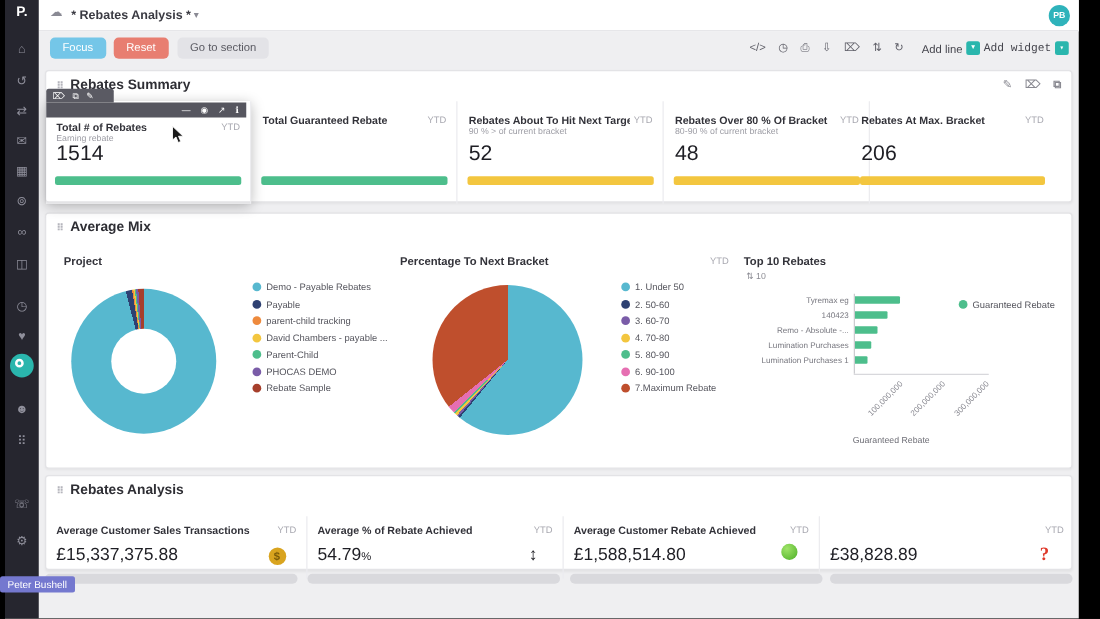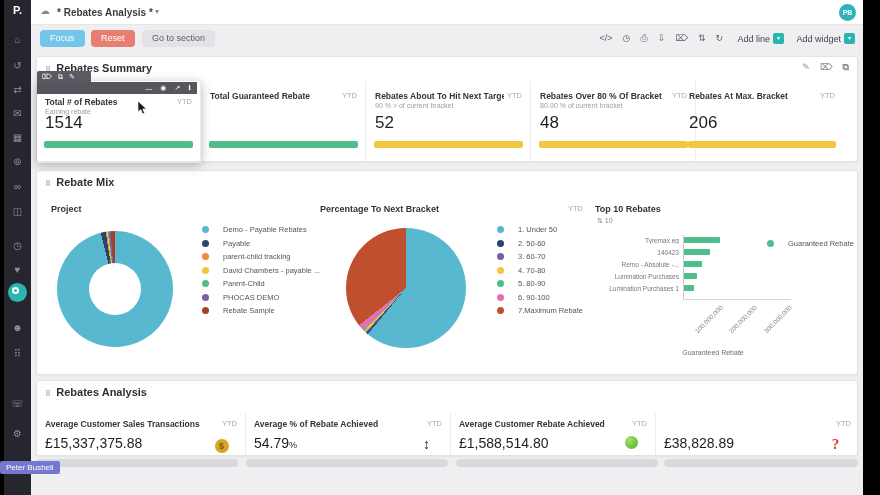--- a/index.html
+++ b/index.html
@@ -26,21 +26,21 @@
   
   .actionbar{position:absolute;left:27px;top:25px;width:832px;height:28px;z-index:3;}
   .btn{position:absolute;top:5px;height:17px;border:none;border-radius:4px;font-size:9px;color:#fff;
        line-height:17px;text-align:center;padding:0 10px;font-family:inherit;cursor:pointer;}
   .btn-focus{left:9px;background:#74c6e8;}
   .btn-reset{left:60px;background:#e87e71;}
   .btn-goto{left:111px;background:#e3e3e7;color:#5a5a62;}
   .tool-icons{position:absolute;right:140px;top:8px;display:flex;gap:10px;font-size:9px;color:#5f5f68;}
   .tool-icons span{cursor:pointer;}
   .add-group{position:absolute;top:8px;font-size:9px;color:#44444c;display:flex;align-items:center;gap:3px;}
-  .ag-line{right:79px;} .ag-widget{right:8px;}
+  .ag-line{right:79px;} .ag-widget{right:8px;font-family:Liberation Mono, monospace;}
   .tag{display:inline-block;width:11px;height:11px;border-radius:2px;background:#2ab6ad;color:#fff;
        font-size:6px;text-align:center;line-height:11px;}
 
   
   .section{position:absolute;left:32px;width:822px;background:#fff;border:1px solid #e3e3e6;border-radius:3px;
            box-shadow:0 1px 2px rgba(0,0,0,.05);}
   .sec-head{position:absolute;left:0;top:0;right:0;height:22px;padding:5px 8px;font-size:11px;font-weight:bold;color:#2e2e34;}
   .drag{font-size:8px;color:#b5b5bc;margin-right:5px;}
   .sec-icons{position:absolute;right:8px;top:5px;display:flex;gap:10px;font-size:9px;color:#8a8a92;}
   #summary{top:56px;height:106px;}
@@ -62,21 +62,21 @@
   .wide-toolbar{position:absolute;left:0;top:1px;width:160px;height:12px;background:#56565f;
                 display:flex;gap:8px;align-items:center;justify-content:flex-end;padding:0 6px;font-size:7px;color:#fff;}
   .kpi-hover .kpi-title{top:16px;} .kpi-hover .kpi-sub{top:27px;} .kpi-hover .kpi-period{top:16px;}
 
   
   .panel-title{position:absolute;top:33px;font-size:9px;font-weight:bold;color:#33333a;}
   .panel-period{position:absolute;top:33px;font-size:7.5px;color:#a8a8b0;}
   .pie{position:absolute;border-radius:50%;}
   .hole{position:absolute;inset:32px;background:#fff;border-radius:50%;}
   .legend{position:absolute;font-size:7.5px;color:#55555d;}
-  .lg-item{display:flex;align-items:center;height:13.5px;gap:14px;cursor:pointer;}
+  .lg-item{display:flex;align-items:center;height:13.5px;gap:4px;cursor:pointer;}
   .lg-dot{width:7px;height:7px;border-radius:50%;flex:none;}
   .cat{position:absolute;width:85px;text-align:right;font-size:6.5px;color:#77777f;white-space:nowrap;overflow:hidden;}
   .track{position:absolute;left:647px;width:104px;height:6px;}
   .hbar{height:6px;border-radius:0 1px 1px 0;}
   .vaxis{position:absolute;left:646px;top:64px;width:1px;height:64px;background:#ccccd0;}
   .haxis{position:absolute;left:646px;top:128px;width:108px;height:1px;background:#d8d8dc;}
   .tick{position:absolute;width:52px;text-align:right;font-size:6.5px;color:#8a8a92;
         transform:rotate(-45deg);transform-origin:100% 0;top:133px;}
   .xtitle{position:absolute;left:596px;top:178px;width:160px;text-align:center;font-size:7px;color:#6e6e76;}
   .filter10{position:absolute;left:560px;top:46px;font-size:7px;color:#8a8a92;}
@@ -219,21 +219,21 @@
           <div class="kpi-title">Rebates At Max. Bracket</div>
           <div class="kpi-period">YTD</div>
           <div class="kpi-value">206</div>
           <div class="kpi-bar" style="background: rgb(243, 198, 63);"></div>
         </div>
       </div>
     </div>
 
     <div class="section" id="mix">
       <div class="sec-head">
-        <span class="drag">⠿</span><span>Rebate Mix</span>
+        <span class="drag">⠿</span><span>Average Mix</span>
       </div>
 
       <div class="panel-title" style="left:14px">Project</div>
       <div class="pie" style="left: 20px; top: 60px; width: 116px; height: 116px; background: conic-gradient(rgb(87, 184, 207) 0deg, rgb(87, 184, 207) 345.6deg, rgb(46, 65, 114) 345.6deg, rgb(46, 65, 114) 350.64deg, rgb(238, 138, 61) 350.64deg, rgb(238, 138, 61) 351.72deg, rgb(243, 198, 63) 351.72deg, rgb(243, 198, 63) 352.8deg, rgb(77, 190, 140) 352.8deg, rgb(77, 190, 140) 353.88deg, rgb(122, 92, 168) 353.88deg, rgb(122, 92, 168) 355.68deg, rgb(166, 63, 44) 355.68deg, rgb(166, 63, 44) 360deg);">
         <div class="hole"></div>
       </div>
       <div class="legend" style="left:165px;top:52px">
         <div class="lg-item">
             <span class="lg-dot" style="background: rgb(87, 184, 207);"></span>
             <span>Demo - Payable Rebates</span>

